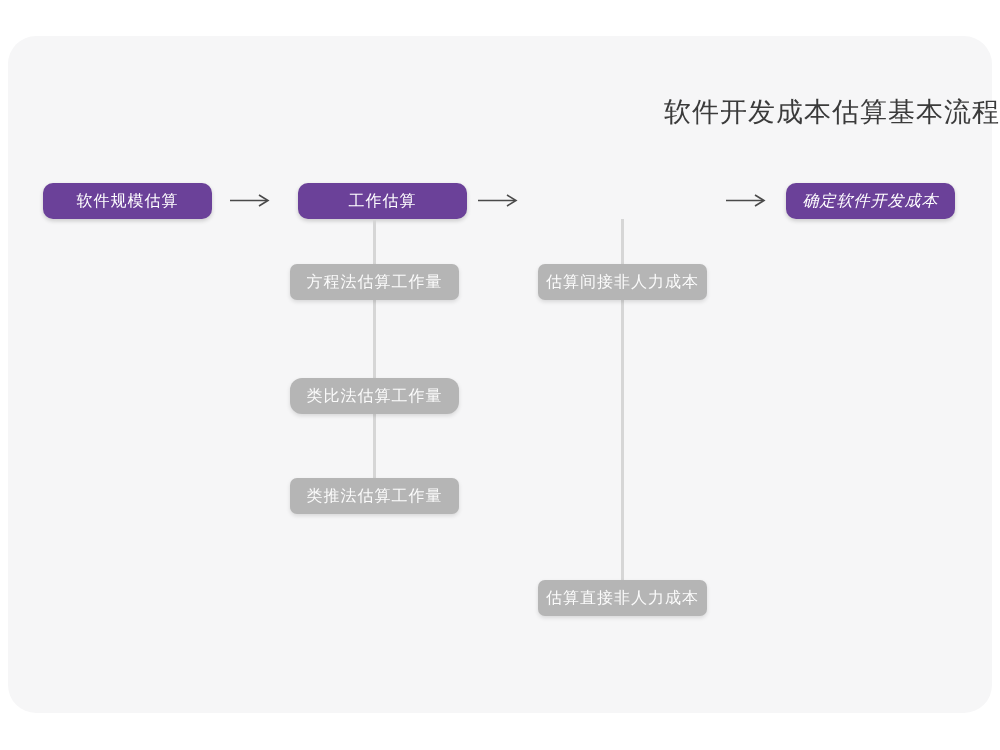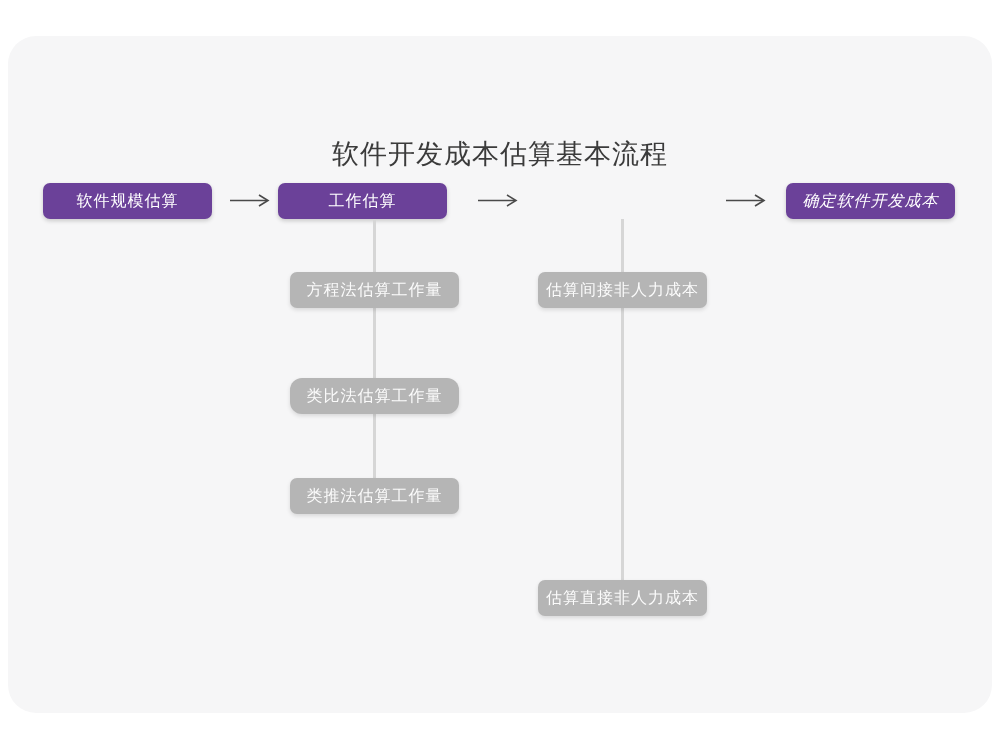--- a/index.html
+++ b/index.html
@@ -22,58 +22,58 @@
     width: 984px;
     height: 677px;
     background: #f6f6f7;
     border-radius: 28px;
   }
   .title {
     position: absolute;
     left: 0;
     top: 94px;
     width: 1000px;
-    text-align: center;
+    text-align: right;
     font-size: 27px;
     letter-spacing: 1px;
     color: #3b3b3b;
     font-weight: 400;
-    margin-top: 42px;
   }
   .node {
     position: absolute;
     width: 169px;
     height: 36px;
     border-radius: 7px;
     display: flex;
     align-items: center;
     justify-content: center;
     font-size: 16px;
     letter-spacing: 1px;
     box-sizing: border-box;
   }
   .node.primary {
     background: #6b4199;
     color: #ffffff;
     box-shadow: 0 2px 4px rgba(0,0,0,0.18);
     top: 183px;
+    border-radius: 10px;
   }
   .node.secondary {
     background: #b5b5b5;
     color: rgba(255,255,255,0.95);
     box-shadow: 0 2px 4px rgba(0,0,0,0.12);
   }
   .stage-1 { left: 43px; }
-  .stage-2 { left: 278px; }
+  .stage-2 { left: 298px; }
   .stage-3 { left: 538px; }
   .stage-4 { left: 786px; font-style: italic; }
 
   .col2 { left: 290px; }
   .col3 { left: 538px; }
-  .row-1 { top: 272px; }
+  .row-1 { top: 264px; }
   .row-2 { top: 378px; border-radius: 12px; }
   .row-3 { top: 478px; }
   .row-4 { top: 580px; }
 
   .arrow {
     position: absolute;
     top: 194px;
     width: 40px;
     height: 13px;
   }

